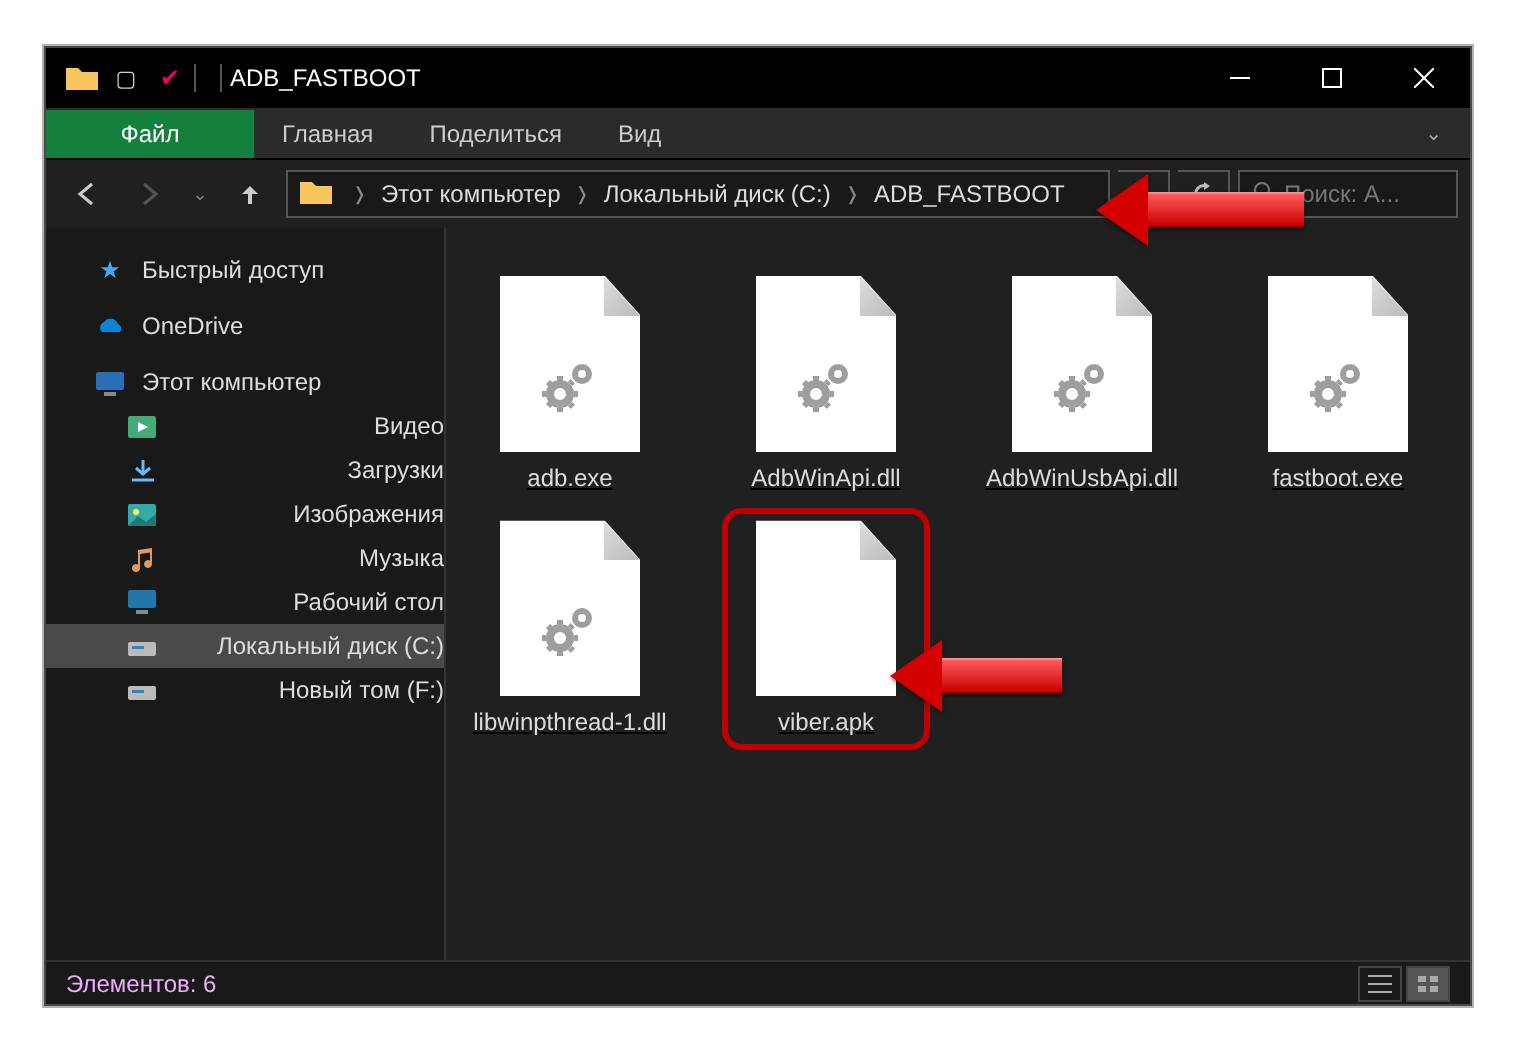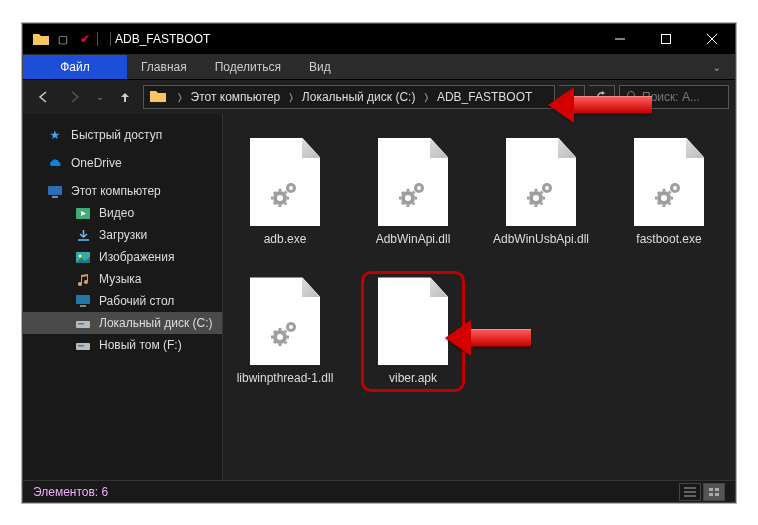--- a/index.html
+++ b/index.html
@@ -15,21 +15,21 @@
     padding-left: 8px; color: #fff; position: relative;
   }
   .titlebar .qat { display:flex; gap:2px; align-items:center; margin-right:8px; }
   .titlebar .qat-item { width:20px; height:20px; display:flex; align-items:center; justify-content:center; }
   .title { font-size: 12px; color:#fff; flex:1; padding-left:4px; border-left:1px solid #555; margin-left:4px; }
   .winctrls { position:absolute; right:0; top:0; height:30px; display:flex; }
   .winbtn { width:46px; height:30px; display:flex; align-items:center; justify-content:center; color:#fff; font-size:11px; }
   
   .ribbon { height:26px; background:#2b2b2b; display:flex; align-items:flex-end; padding-left:0; border-bottom:1px solid #000; }
   .ribbon .tab { padding:5px 14px; font-size:12px; color:#ccc; }
-  .ribbon .tab.file { background:#1d4ed8; color:#fff; }
+  .ribbon .tab.file { background:#15803d; color:#fff; }
   .ribbon .chev { margin-left:auto; margin-right:8px; color:#aaa; font-size:10px; padding:6px; }
   
   .addr-row { height:34px; background:#202020; display:flex; align-items:center; padding:0 6px; gap:4px; }
   .navbtn { width:28px; height:26px; display:flex; align-items:center; justify-content:center; color:#bbb; }
   .navbtn.disabled { color:#555; }
   .breadcrumb {
     flex:1; height:24px; border:1px solid #555; background:#191919;
     display:flex; align-items:center; padding:0 4px; color:#ddd; font-size:12px;
   }
   .bc-ico { width:16px; height:14px; margin:0 4px 0 2px; display:flex; }
@@ -45,26 +45,26 @@
   .body { display:flex; height: calc(100% - 30px - 26px - 34px - 22px); }
   .sidebar {
     width:200px; background:#191919; padding:10px 0; overflow:hidden;
     border-right:1px solid #333;
   }
   .sb-group { margin-bottom:6px; }
   .sb-item {
     display:flex; align-items:center; height:22px; padding-left:24px;
     color:#ddd; font-size:12px; gap:8px; white-space:nowrap; overflow:hidden;
   }
-  .sb-item.child { padding-left:52px; }
+  .sb-item.child { padding-left:40px;justify-content:space-between; }
   .sb-item.selected { background:#4a4a4a; }
   .sb-icon { width:16px; height:16px; display:flex; align-items:center; justify-content:center; }
   
   .content { flex:1; background:#202020; padding:18px 10px; position:relative; overflow:hidden; }
-  .files { display:flex; flex-wrap:wrap; gap:19px 24px; align-content:flex-start; }
+  .files { display:flex; flex-wrap:wrap; gap:2px 24px; align-content:flex-start;text-decoration:underline; }
   .file {
     width:104px; display:flex; flex-direction:column; align-items:center;
     padding:6px 2px; text-align:center;
   }
   .file.highlight { border:3px solid #c00000; border-radius:10px; padding:3px 0; }
   .file .thumb {
     width:70px; height:88px; background:#fff; position:relative;
     clip-path: polygon(0 0, 75% 0, 100% 22%, 100% 100%, 0 100%);
   }
   .file .thumb .fold {

